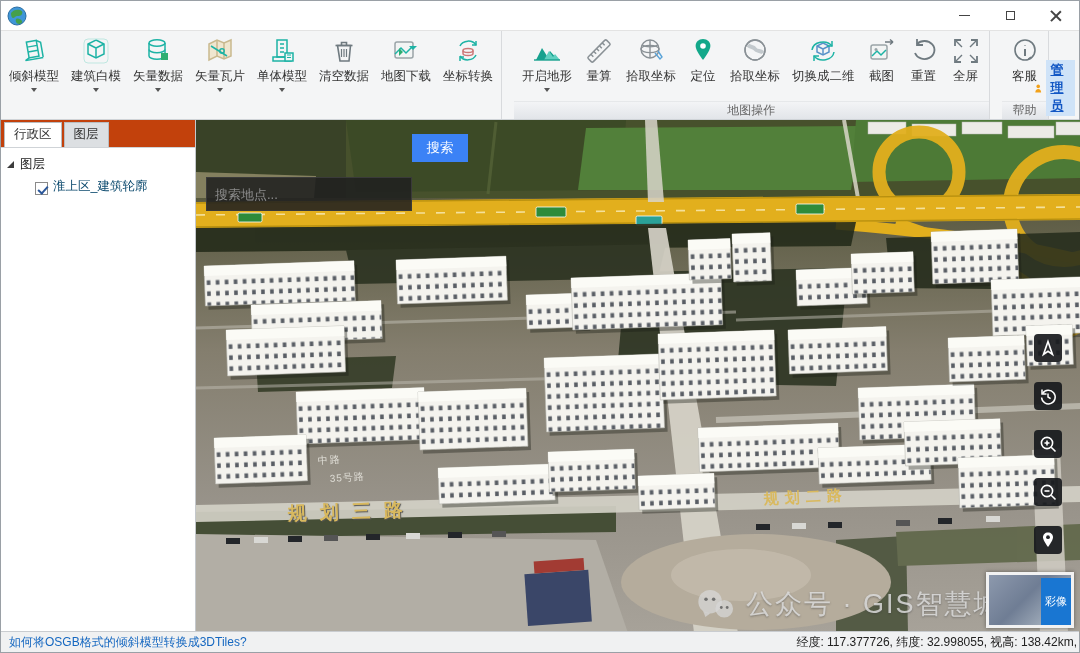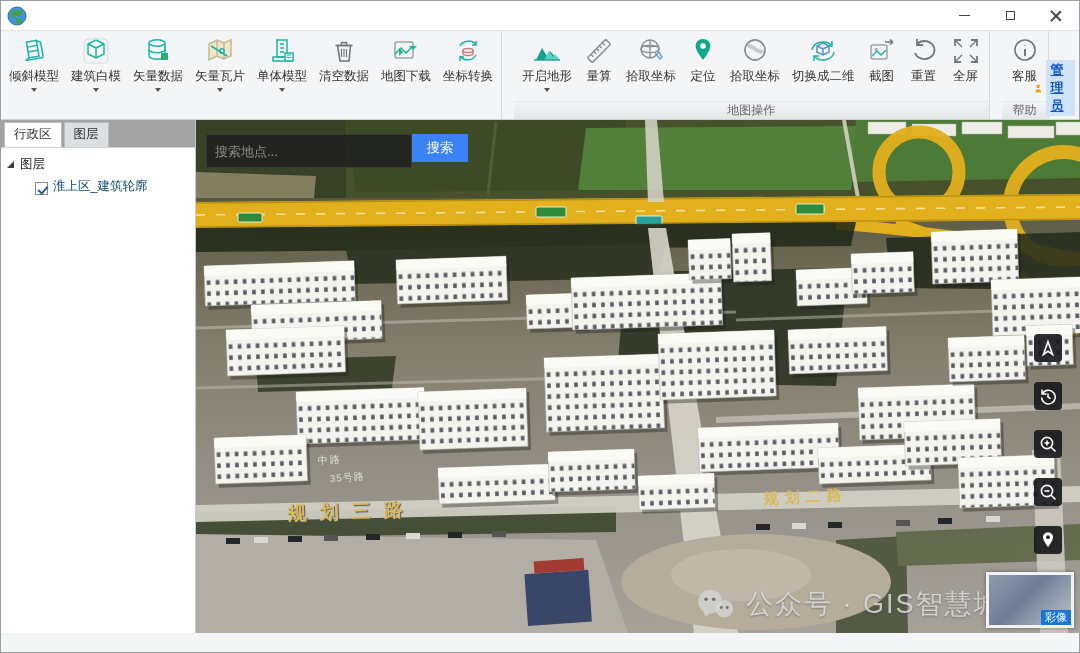--- a/index.html
+++ b/index.html
@@ -36,52 +36,52 @@
   .glabel { height:18px; line-height:17px; text-align:center; font-size:12px; color:#666;
     background:linear-gradient(#f3f4f6,#e2e5e9); border-top:1px solid #e6e8ea; }
   .ribbon-right { flex:1; position:relative; }
   .admin { position:absolute; right:4px; bottom:3px; display:flex; align-items:center; gap:4px; cursor:pointer; }
   .admin-label { font-size:13px; font-weight:bold; color:#1257c4; text-decoration:underline;
     background:#cfe3f8; padding:1px 4px; }
 
   
   .sidepanel { position:absolute; top:119px; left:0; width:195px; height:513px; background:#fff;
     border-right:1px solid #c4c8cc; }
-  .tabs { display:flex; gap:2px; padding:2px 0 0 3px; background:#a3a3a3; border-bottom:1px solid #cfd3d7; }
+  .tabs { display:flex; gap:2px; padding:2px 0 0 3px; background:#c2410c; border-bottom:1px solid #cfd3d7; }
   .tab { font-size:12.5px; padding:3px 9px 4px 9px; border:1px solid #b9bdc1; border-bottom:none;
     background:#fff; color:#333; cursor:pointer; }
   .tab.active { background:#dcdfe2; }
   .tree { padding:6px 4px; }
   .tree-root { display:flex; align-items:center; gap:6px; font-size:12.5px; color:#222; cursor:pointer; padding:2px 2px; }
   .expander { width:0; height:0; border-left:7px solid transparent; border-bottom:7px solid #3c3c3c; }
   .tree-child { display:flex; align-items:flex-end; gap:5px; margin:3px 0 0 30px; font-size:12.5px; color:#0c4a6e; cursor:pointer; }
   .cb { position:relative; width:13px; height:13px; background:#fff; border:1px solid #8a8a8a; }
   .cb.checked::after { content:""; position:absolute; left:3.5px; top:0.5px; width:4px; height:8px;
     border:solid #2b579a; border-width:0 2px 2px 0; transform:rotate(42deg); }
 
   
   .maparea { position:absolute; top:119px; left:195px; width:885px; height:513px; overflow:hidden; background:#6b6a58; }
   .mapsvg { position:absolute; top:0; left:0; }
 
   .searchbox { position:absolute; top:14px; left:10px; width:262px; height:28px; display:flex; z-index:5; }
   .searchbox input { flex:1; background:rgba(32,32,32,.88); border:1px solid #3a3a3a; color:#86efac;
-    font-size:13px; padding:16px 8px; outline:none; }
+    font-size:13px; padding:16px 8px; outline:none;margin-top:43px; }
   .searchbox input::placeholder { color:#8d8d8d; }
   .search-btn { width:56px; background:#3b82f6; color:#fff; font-size:13.5px; border:none;
     display:flex; align-items:center; justify-content:center; cursor:pointer; }
 
   .mapctrl { position:absolute; left:838px; width:28px; height:28px; background:rgba(24,26,29,.92);
     border-radius:4px; display:flex; align-items:center; justify-content:center; cursor:pointer; z-index:5; }
   .mapctrl svg { width:20px; height:20px; }
 
   .basemap { position:absolute; left:790px; top:452px; width:88px; height:56px; border:3px solid #f2f2f2;
     box-shadow:0 0 4px rgba(0,0,0,.4); cursor:pointer; z-index:5;
     background:linear-gradient(135deg,#8d99ad,#6f7d94 45%,#9aa6b5 75%,#b7c0cb); }
   .basemap-label { position:absolute; right:0; bottom:0; background:#1976d2; color:#fff;
-    font-size:11px; padding:0 4px;margin-left:9px; }
+    font-size:11px; padding:16px 4px;margin-left:9px; }
 
   .watermark { position:absolute; left:500px; top:466px; display:flex; align-items:center; gap:10px;
     color:rgba(225,225,225,.82); font-size:27px; letter-spacing:2px; z-index:4;
     text-shadow:0 1px 2px rgba(60,60,60,.45); pointer-events:none; }
 
   
   .statusbar { position:absolute; left:0; right:0; bottom:0; height:21px; background:#f0f1f2;
     border-top:1px solid #c9ccd0; display:flex; align-items:center; font-size:12px; }
   .status-link { color:#1567c0; margin-left:8px; cursor:pointer; }
   .status-coords { margin-left:auto; color:#222; padding-right:2px; white-space:nowrap; }
@@ -721,13 +721,17 @@
           <use href="#sym-wechat"></use>
         </svg>
       <span>公众号 · GIS智慧城市</span>
     </div>
 
     <div class="basemap">
       <span class="basemap-label">彩像</span>
     </div>
   </div>
 
+  <div class="statusbar">
+    <span class="status-link">如何将OSGB格式的倾斜模型转换成3DTiles?</span>
+    <span class="status-coords">经度: 117.377726, 纬度: 32.998055, 视高: 138.42km,</span>
+  </div>
 </div>
 
 </body></html>

